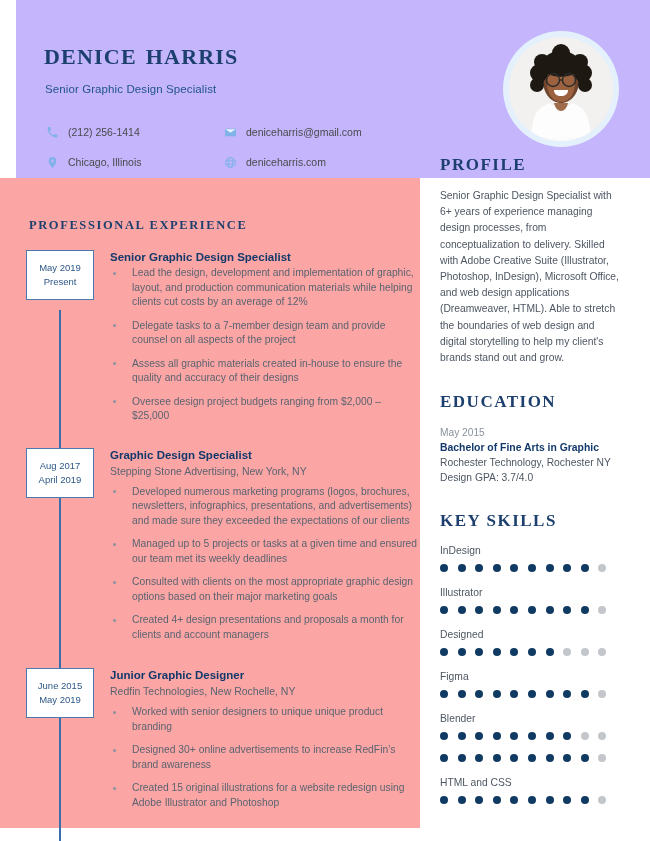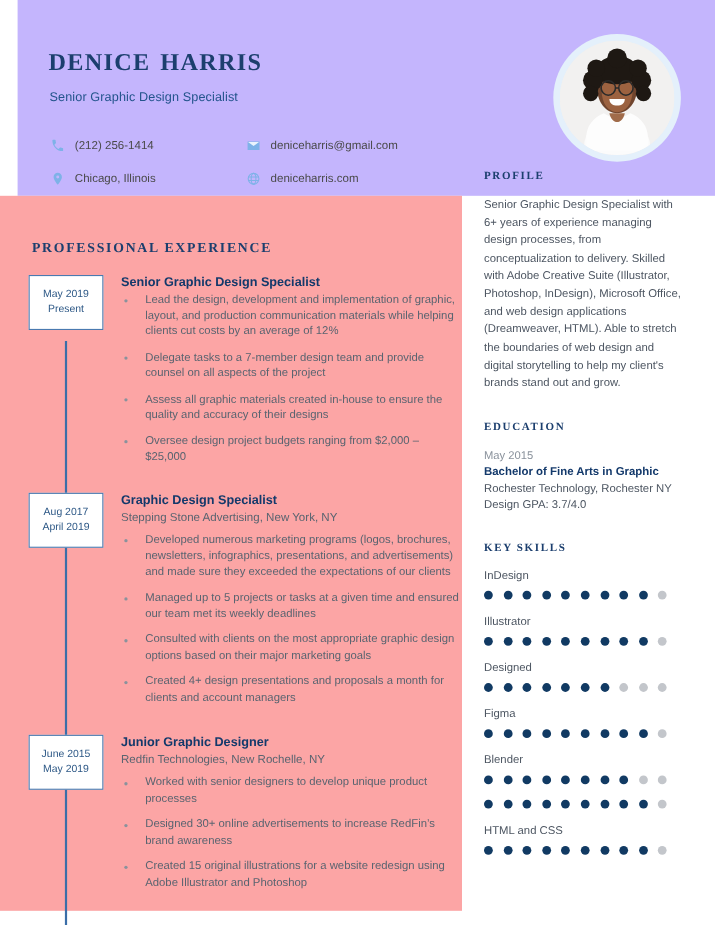--- a/index.html
+++ b/index.html
@@ -215,21 +215,21 @@
 
   
   .right-col {
     position: absolute;
     left: 440px;
     top: 155px;
     width: 180px;
   }
   .r-section-title {
     font-family: "Liberation Serif", serif;
-    font-size: 10px;
+    font-size: 17px;
     font-weight: 700;
     color: #1c3f6e;
     letter-spacing: 1.5px;
     text-transform: uppercase;
     margin-bottom: 13px;
   }
   .profile-text {
     font-size: 10.3px;
     color: #4d5662;
     line-height: 16.2px;
@@ -396,21 +396,21 @@
       </div>
 
       <div class="job job-3">
         <div class="date-box">
           <div class="date-line">June 2015</div>
           <div class="date-line">May 2019</div>
         </div>
         <div class="role-title">Junior Graphic Designer</div>
         <div class="company">Redfin Technologies, New Rochelle, NY</div>
         <ul class="bullets">
-          <li>Worked with senior designers to develop unique product processes</li>
+          <li>Worked with senior designers to unique unique product branding</li>
           <li>Designed 30+ online advertisements to increase RedFin’s brand awareness</li>
           <li>Created 15 original illustrations for a website redesign using Adobe Illustrator and Photoshop</li>
         </ul>
       </div>
     </div>
   </div>
 
   <div class="right-col">
 
     <div>

